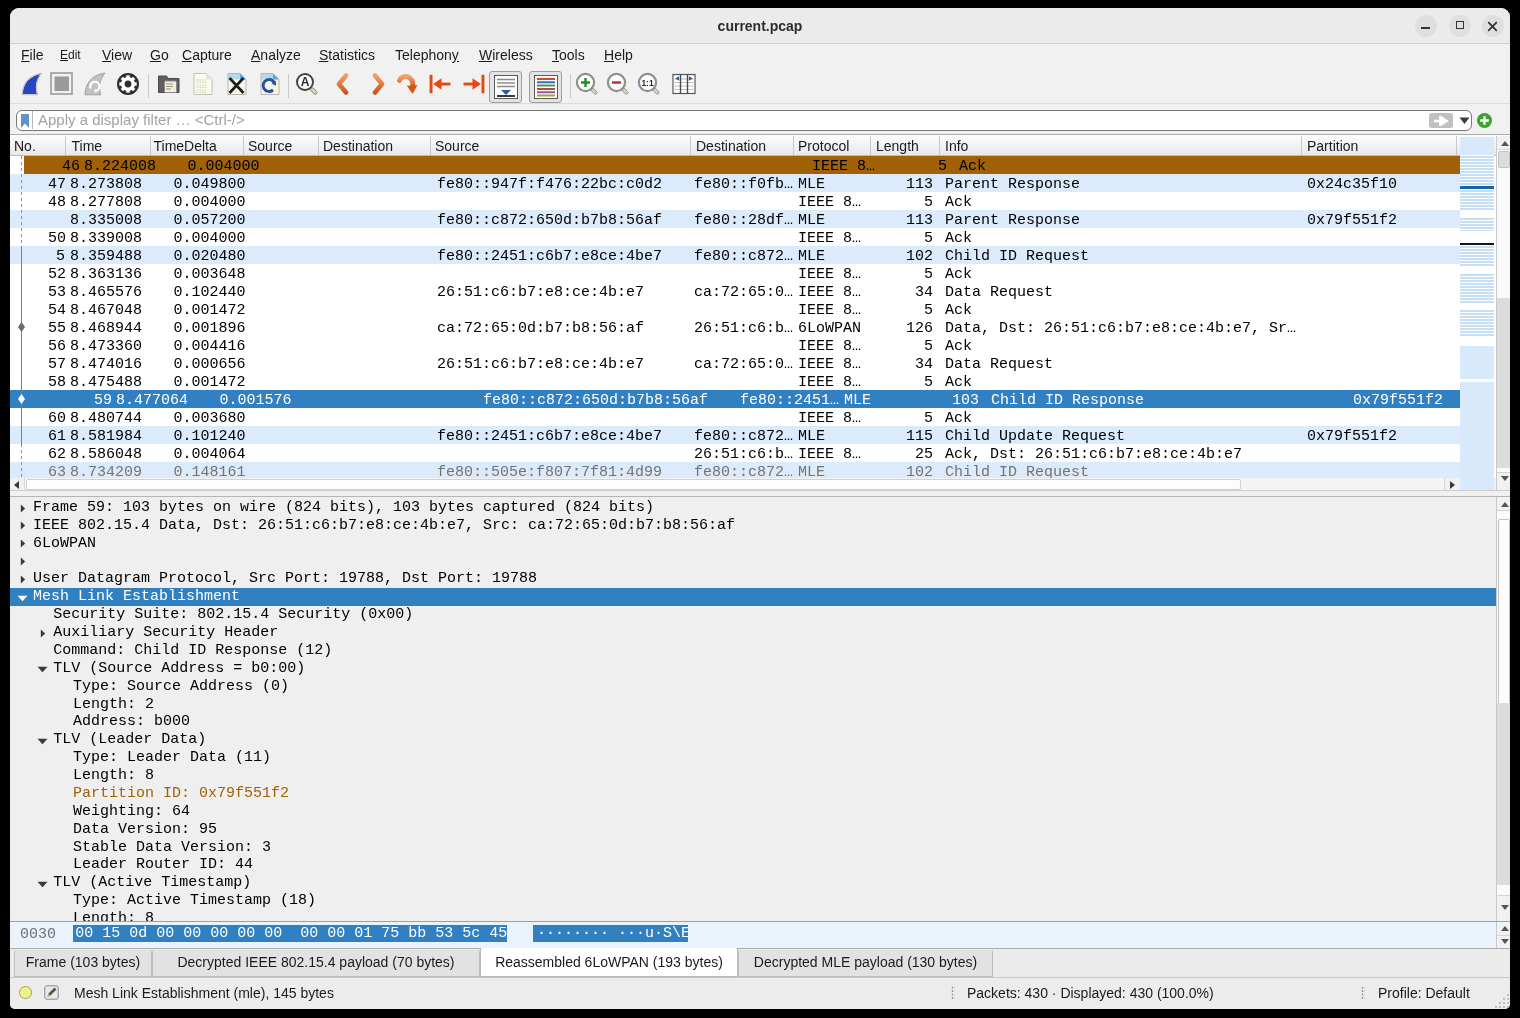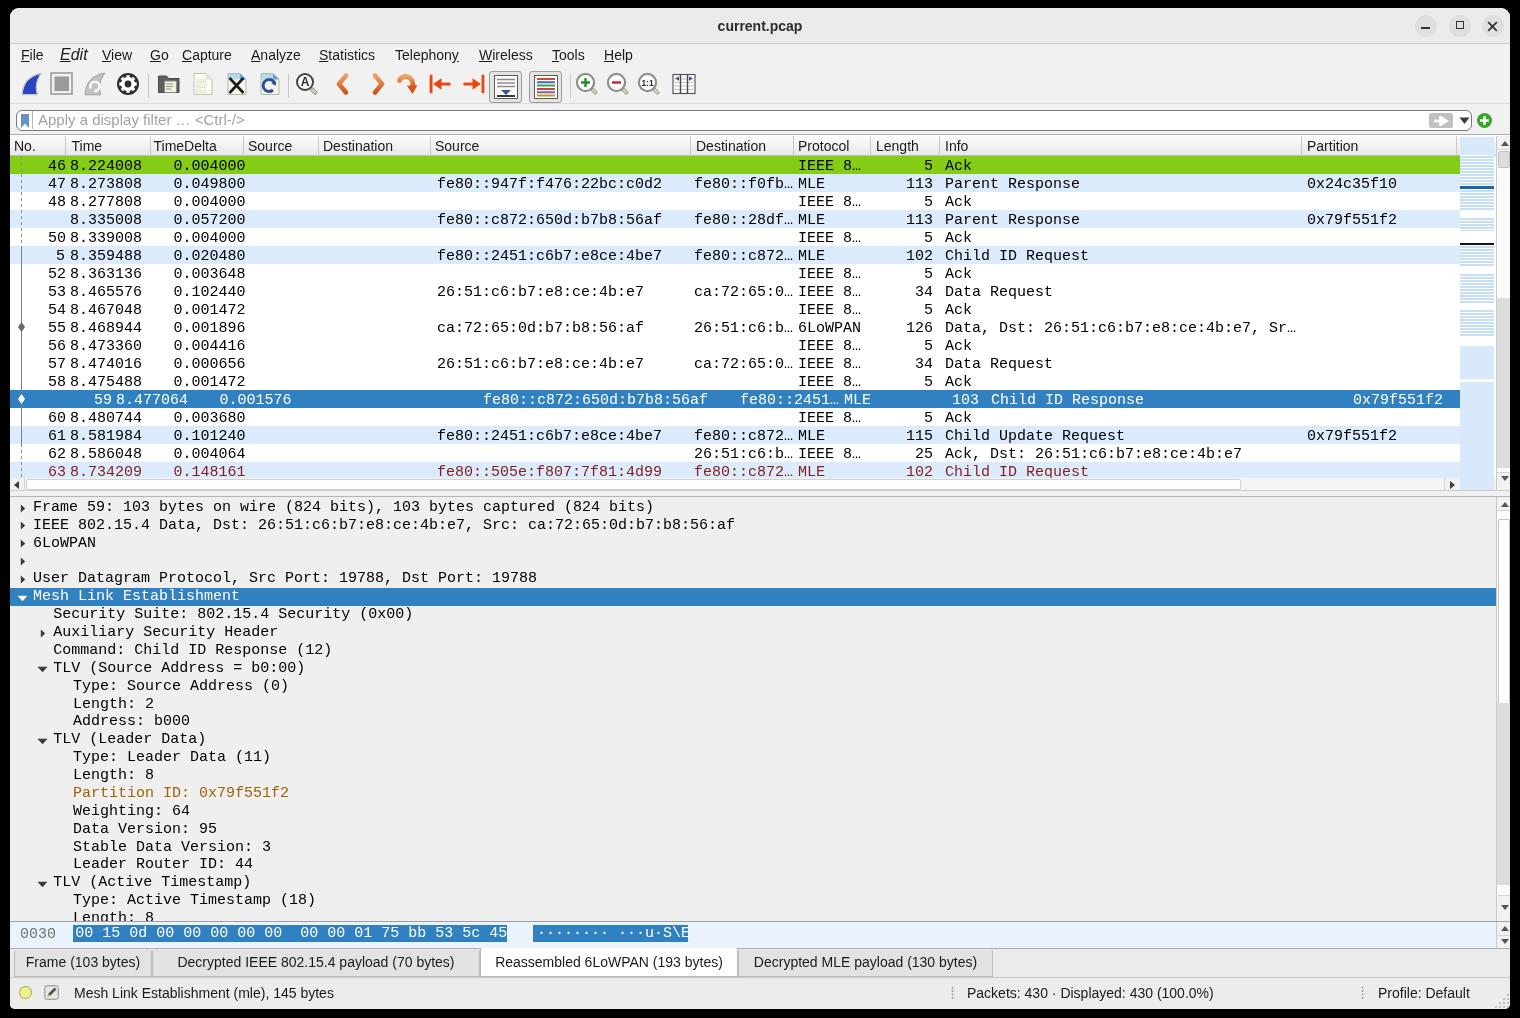--- a/index.html
+++ b/index.html
@@ -17,21 +17,21 @@
 <div class="abs" style="left:1404.5px;top:7px;width:22px;height:22px;border-radius:50%;background:#dfdfdf;"></div>
 <div class="abs" style="left:1411.0px;top:19px;width:9px;height:1.8px;background:#333;"></div>
 <div class="abs" style="left:1438.5px;top:7px;width:22px;height:22px;border-radius:50%;background:#dfdfdf;"></div>
 <div class="abs" style="left:1445.5px;top:13px;width:8px;height:8px;border:1.6px solid #333;"></div>
 <div class="abs" style="left:1471.5px;top:7px;width:22px;height:22px;border-radius:50%;background:#dfdfdf;"></div>
 <svg class="abs" style="left:1477.0px;top:12.5px;" width="11" height="11">
       <path d="M1.2 1.2 L9.8 9.8 M9.8 1.2 L1.2 9.8" stroke="#333" stroke-width="1.8"></path>
     </svg>
 <div class="abs" style="left:0;top:37px;width:1500px;height:24px;background:#f1f1f1;"></div>
 <div class="abs" style="left:11px;top:37px;height:20px;line-height:20px;font-size:14px;color:#1a1a1a;"><u>F</u>ile</div>
-<div class="abs" style="left:50px;top:37px;height:20px;line-height:20px;font-size:16px;color:#1a1a1a;font-style:italic;"><u>E</u>dit</div>
+<div class="abs" style="left:50px;top:37px;height:20px;line-height:20px;font-size:12px;color:#1a1a1a;"><u>E</u>dit</div>
 <div class="abs" style="left:92px;top:37px;height:20px;line-height:20px;font-size:14px;color:#1a1a1a;"><u>V</u>iew</div>
 <div class="abs" style="left:140px;top:37px;height:20px;line-height:20px;font-size:14px;color:#1a1a1a;"><u>G</u>o</div>
 <div class="abs" style="left:172px;top:37px;height:20px;line-height:20px;font-size:14px;color:#1a1a1a;"><u>C</u>apture</div>
 <div class="abs" style="left:241px;top:37px;height:20px;line-height:20px;font-size:14px;color:#1a1a1a;"><u>A</u>nalyze</div>
 <div class="abs" style="left:309px;top:37px;height:20px;line-height:20px;font-size:14px;color:#1a1a1a;"><u>S</u>tatistics</div>
 <div class="abs" style="left:385px;top:37px;height:20px;line-height:20px;font-size:14px;color:#1a1a1a;">Telephon<u>y</u></div>
 <div class="abs" style="left:469px;top:37px;height:20px;line-height:20px;font-size:14px;color:#1a1a1a;"><u>W</u>ireless</div>
 <div class="abs" style="left:542px;top:37px;height:20px;line-height:20px;font-size:14px;color:#1a1a1a;"><u>T</u>ools</div>
 <div class="abs" style="left:594px;top:37px;height:20px;line-height:20px;font-size:14px;color:#1a1a1a;"><u>H</u>elp</div>
 <div class="abs" style="left:0;top:61px;width:1500px;height:35px;background:#f1f1f1;border-bottom:1px solid #dcdcdc;"></div>
@@ -226,21 +226,21 @@
 <div class="abs" style="left:233px;top:128px;width:1px;height:19px;background:#c8c8c8;"></div>
 <div class="abs" style="left:308px;top:128px;width:1px;height:19px;background:#c8c8c8;"></div>
 <div class="abs" style="left:420px;top:128px;width:1px;height:19px;background:#c8c8c8;"></div>
 <div class="abs" style="left:680px;top:128px;width:1px;height:19px;background:#c8c8c8;"></div>
 <div class="abs" style="left:783px;top:128px;width:1px;height:19px;background:#c8c8c8;"></div>
 <div class="abs" style="left:860px;top:128px;width:1px;height:19px;background:#c8c8c8;"></div>
 <div class="abs" style="left:929px;top:128px;width:1px;height:19px;background:#c8c8c8;"></div>
 <div class="abs" style="left:1291px;top:128px;width:1px;height:19px;background:#c8c8c8;"></div>
 <div class="abs" style="left:1446px;top:128px;width:1px;height:19px;background:#c8c8c8;"></div>
 <div class="abs" style="left:0;top:148px;width:1486px;height:322px;background:#fff;overflow:hidden;">
-<div class="abs mono" style="left:0;top:0px;width:1450px;height:18px;background:#84cc16;color:#000;line-height:18px;">
+<div class="abs mono" style="left:14px;top:0px;width:1450px;height:18px;background:#a16207;color:#000;line-height:18px;">
         <div style="position:absolute;left:0;top:2px;width:100%;height:18px;">
 <span class="cell" style="right:1394px;left:30px;text-align:right;">46</span>
 <span class="cell" style="left:60px;">8.224008</span>
 <span class="cell" style="left:163.5px;">0.004000</span>
 <span class="cell" style="left:788px;">IEEE 8…</span>
 <span class="cell" style="left:860px;width:63px;text-align:right;">5</span>
 <span class="cell" style="left:935px;">Ack</span>
 </div>
       </div>
 <div class="abs mono" style="left:0;top:18px;width:1450px;height:18px;background:#dcebfb;color:#000;line-height:18px;">
@@ -417,21 +417,21 @@
         <div style="position:absolute;left:0;top:2px;width:100%;height:18px;">
 <span class="cell" style="right:1394px;left:30px;text-align:right;">62</span>
 <span class="cell" style="left:60px;">8.586048</span>
 <span class="cell" style="left:163.5px;">0.004064</span>
 <span class="cell" style="left:684px;">26:51:c6:b…</span>
 <span class="cell" style="left:788px;">IEEE 8…</span>
 <span class="cell" style="left:860px;width:63px;text-align:right;">25</span>
 <span class="cell" style="left:935px;">Ack, Dst: 26:51:c6:b7:e8:ce:4b:e7</span>
 </div>
       </div>
-<div class="abs mono" style="left:0;top:306px;width:1450px;height:18px;background:#dcebfb;color:#7f1d1d;line-height:18px;">
+<div class="abs mono" style="left:0;top:306px;width:1450px;height:18px;background:#dcebfb;color:#737373;line-height:18px;">
         <div style="position:absolute;left:0;top:2px;width:100%;height:18px;">
 <span class="cell" style="right:1394px;left:30px;text-align:right;">63</span>
 <span class="cell" style="left:60px;">8.734209</span>
 <span class="cell" style="left:163.5px;">0.148161</span>
 <span class="cell" style="left:427px;">fe80::505e:f807:7f81:4d99</span>
 <span class="cell" style="left:684px;">fe80::c872…</span>
 <span class="cell" style="left:788px;">MLE</span>
 <span class="cell" style="left:860px;width:63px;text-align:right;">102</span>
 <span class="cell" style="left:935px;">Child ID Request</span>
 </div>

